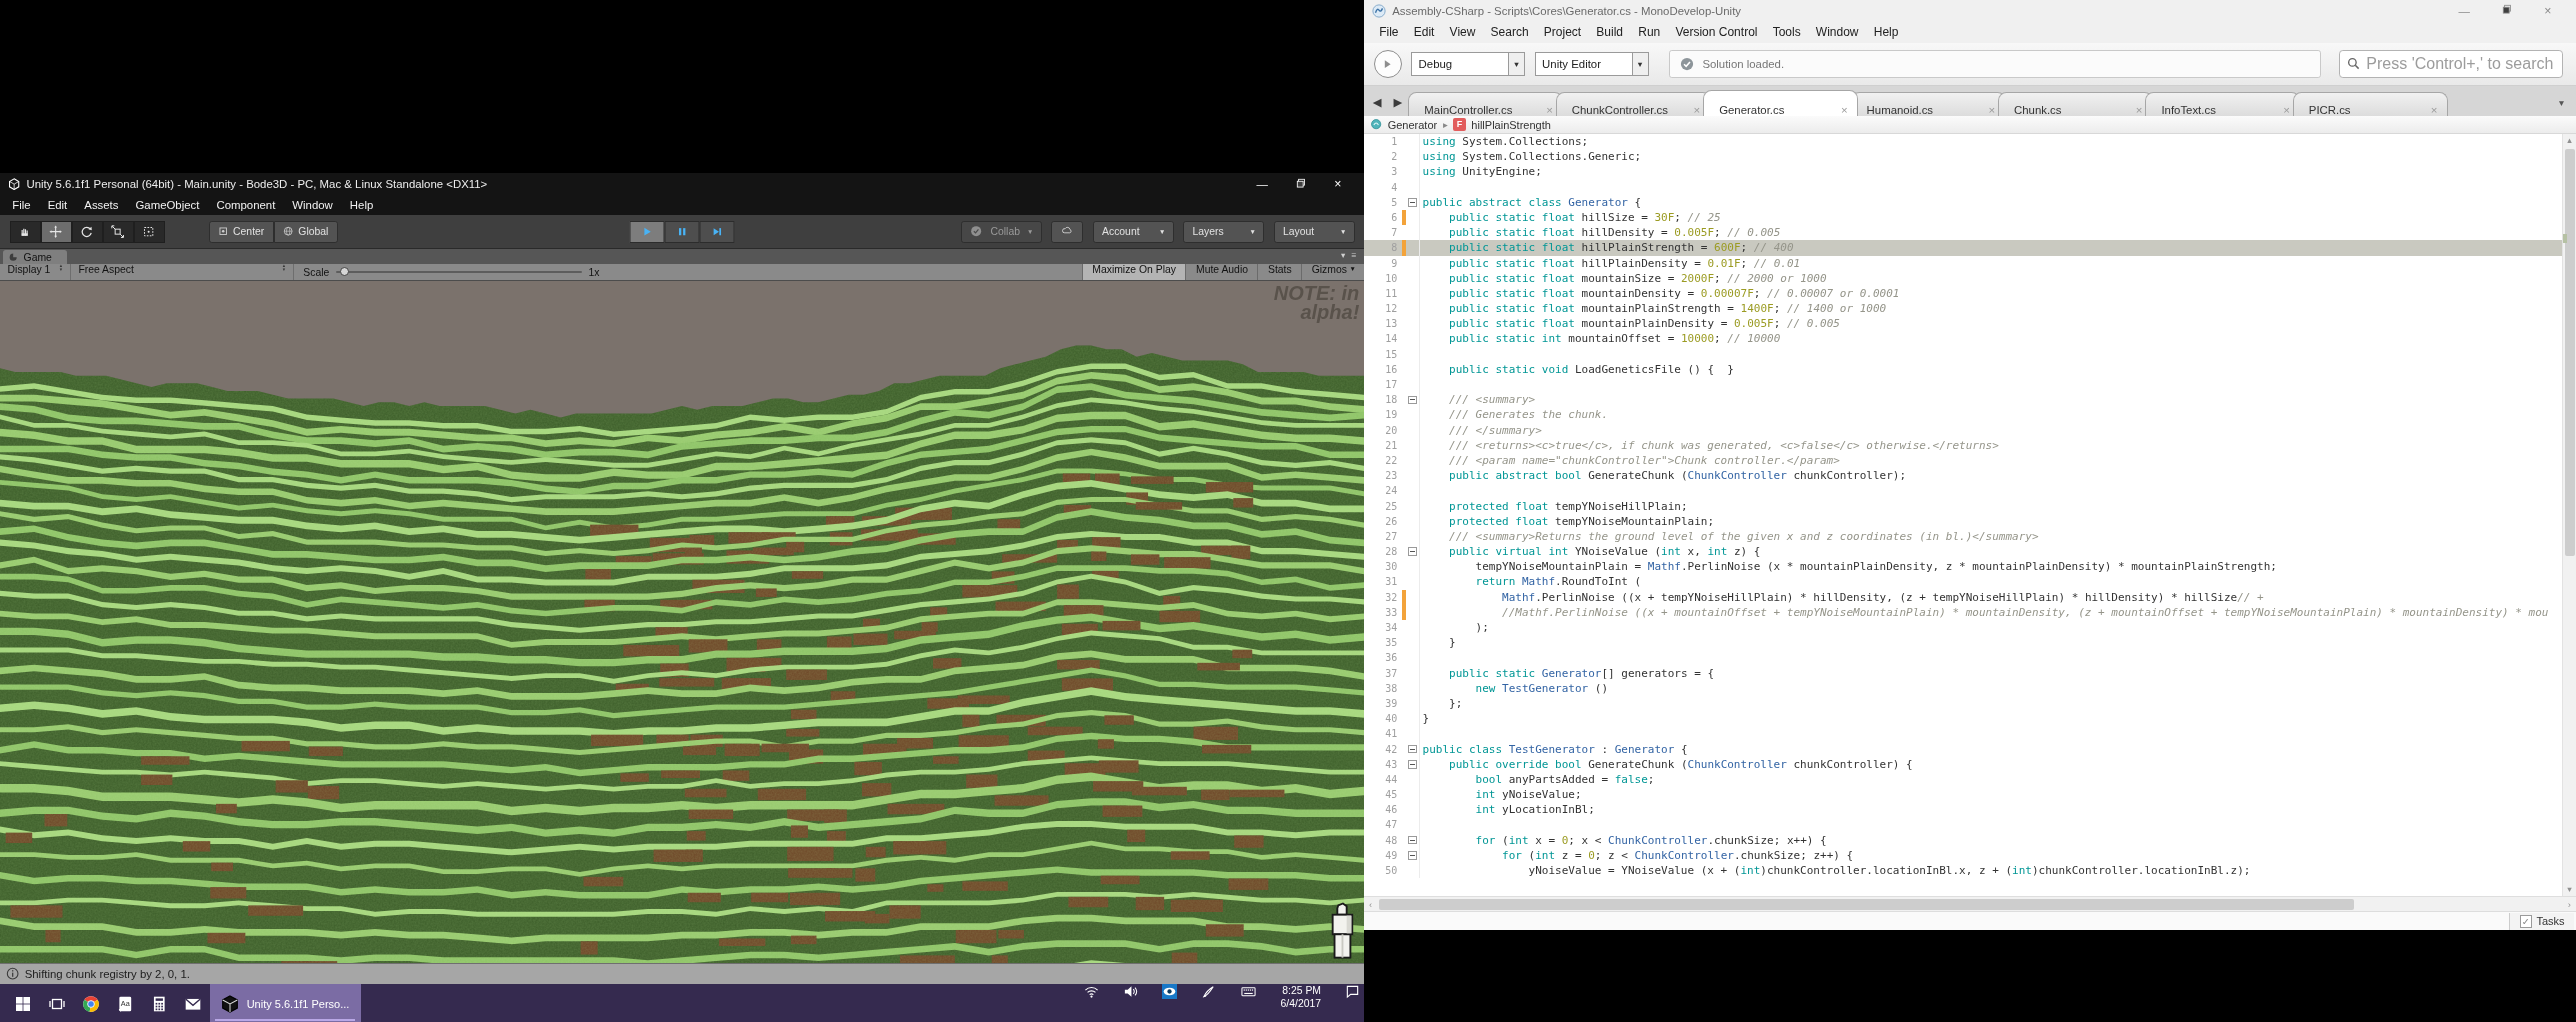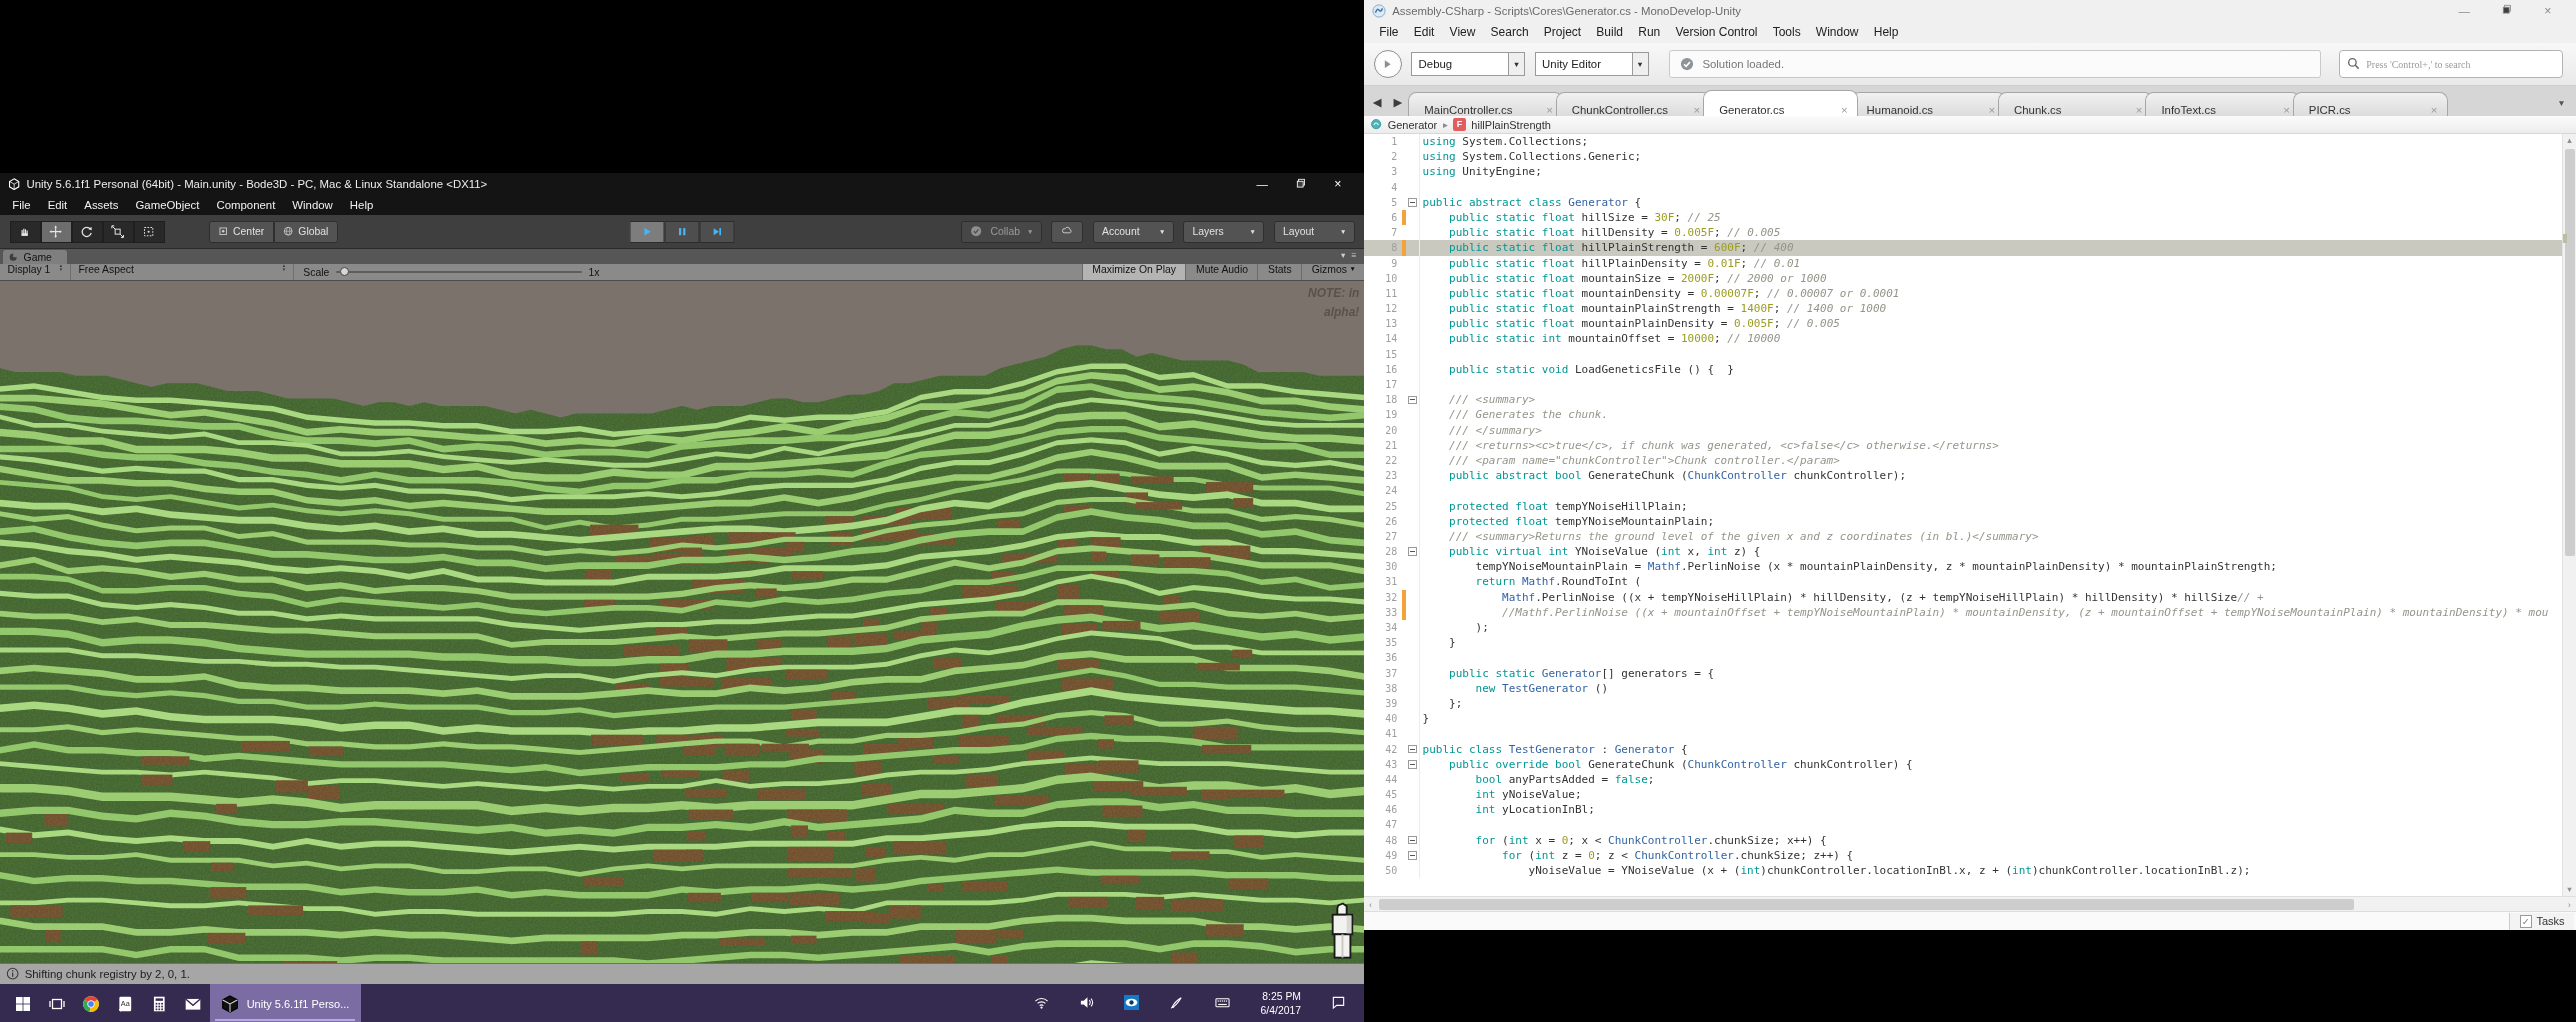--- a/index.html
+++ b/index.html
@@ -34,48 +34,48 @@
   .u-sel{height:100%;display:flex;align-items:flex-start;gap:9.5px;padding:0 7.6px;border-right:0.9px solid #6e6e6e}
   .ud-arrows{font-size:4.7px;line-height:3.8px;color:#333;display:inline-block;text-align:center}
   .scale-area{display:flex;align-items:center;gap:6.6px;padding:0 9.5px}
   .slider-track{width:246px;height:2.8px;background:#5d5d5d;border-radius:1.9px;position:relative}
   .slider-thumb{position:absolute;left:3.8px;top:-3.8px;width:9.5px;height:9.5px;border-radius:50%;background:#d6d6d6;border:0.9px solid #444}
   .view-btns{margin-left:auto;display:flex;height:100%}
   .view-btn{display:flex;align-items:flex-start;gap:3.8px;padding:0 9.5px;border-left:0.9px solid #6b6b6b;height:100%}
   .view-btn.lit{background:#b4b4b4}
   .u-game{position:absolute;left:0;top:108px;width:1364px;height:682px;background:#7b726c;overflow:hidden}
   .u-game svg.terr{position:absolute;left:0;top:0}
-  .note-overlay{position:absolute;top:2.8px;right:4.7px;text-align:right;color:#59524b;font-weight:bold;font-style:italic;font-size:12px;line-height:19px}
+  .note-overlay{position:absolute;top:2.8px;right:4.7px;text-align:right;color:#59524b;font-weight:bold;font-style:italic;font-size:20px;line-height:19px}
   .humanoid{position:absolute;right:7.6px;bottom:1.9px}
   .u-status{position:absolute;left:0;bottom:0;width:100%;height:21px;background:#a6a6a6;border-top:0.9px solid #6f6f6f;color:#1d1d1d;font-size:11.4px;display:flex;align-items:center;gap:5.7px;padding:0 5.7px}
 
   
   .taskbar{position:absolute;background:#352a4f;display:flex;align-items:center;color:#fff}
   #left-taskbar{left:0;top:984px;width:1364px;height:39px;padding-left:5.7px}
   .tb-item{height:100%;display:flex;align-items:center;justify-content:center;min-width:34px;padding:0 5.7px}
   .tb-item.app{gap:7.6px;font-size:11px;padding:0 11.4px;position:relative}
   .tb-item.app.active{background:#7b6ca4}
   .tb-item.app .ul{position:absolute;left:5.7px;right:5.7px;bottom:1.9px;height:1.9px;background:#b9a8e6}
-  .tb-tray{margin-left:auto;display:flex;align-items:center;gap:30px;padding-right:18px;height:100%}
+  .tb-tray{margin-left:auto;display:flex;gap:24px;padding-right:4px;height:100%}
   .tb-clock{font-size:10.4px;line-height:13.3px;text-align:right}
 
   
   #right-monitor{position:absolute;left:1364px;top:0;width:1212px;height:1023px;background:#000}
   #md-window{position:absolute;left:0;top:0;width:1212px;height:930px;background:#fff}
   .md-title{height:21px;background:#f0f0f0;display:flex;align-items:center;gap:6.6px;padding:0 7.6px;font-size:11.4px;color:#6a6a6a}
   .md-title .wc{margin-left:auto;display:flex;gap:32px;padding-right:17px;color:#8a8a8a;font-size:12.3px;align-items:center}
   .md-menu{height:22px;background:#f0f0f0;display:flex;align-items:center;font-size:12px;color:#222;padding:0 7.6px}
   .md-menu span{padding:0 7.6px}
   .md-toolbar{height:43px;background:linear-gradient(#f8f8f8,#e9e9e9);border-bottom:0.9px solid #cfcfcf;display:flex;align-items:center;padding:0 9.5px;gap:9.5px}
   .run-btn{width:28px;height:28px;border:1.9px solid #8e8e8e;border-radius:50%;display:flex;align-items:center;justify-content:center;background:#fdfdfd}
   .md-dd{width:114px;height:24px;background:#fff;border:0.9px solid #9a9a9a;display:flex;align-items:center;font-size:11.4px;color:#222;padding-left:6.6px}
   .md-dd .caret{margin-left:auto;width:16px;height:100%;border-left:0.9px solid #9a9a9a;display:flex;align-items:center;justify-content:center;font-size:7.6px;color:#333;background:#efefef}
   .status-pill{width:652px;height:27.5px;background:#fbfbfb;border:0.9px solid #c9c9c9;border-radius:2.8px;display:flex;align-items:center;gap:8.5px;padding:0 9.5px;color:#777;font-size:11.4px;margin-left:11.4px}
   .md-search{margin-left:auto;width:224px;height:27.5px;border:0.9px solid #b3b3b3;border-radius:3.8px;background:#fff;display:flex;align-items:center;padding:0 7.6px;gap:5.7px;margin-right:3.8px}
-  .md-search input{border:0;outline:0;flex:1;font-size:10px;color:#444;font-family:Liberation Serif, serif;background:transparent}
+  .md-search input{border:0;outline:0;flex:1;font-size:16px;color:#444;font-family:Liberation Sans, sans-serif;background:transparent}
   .md-search input::placeholder{color:#9c9c9c}
   .md-tabbar{height:30px;background:#d6d6d6;display:flex;align-items:flex-end;padding:0 2.8px;position:relative}
   .nav-btn{width:19px;height:21px;margin:0 0.9px 3.8px;display:flex;align-items:center;justify-content:center;color:#3c3c3c;font-size:11.4px}
   .mtab{height:24px;width:155px;display:flex;align-items:flex-end;padding:0 9.5px 0 15px;font-size:11.4px;color:#333;background:linear-gradient(#f1f1f1,#dcdcdc);border:0.9px solid #a6a6a6;border-bottom:none;border-radius:8.5px 8.5px 0 0;margin-right:-7.6px;position:relative}
   .mtab .x{margin-left:auto;color:#9a9a9a;font-size:11.4px}
   .mtab.active{background:#fff;height:26.5px;z-index:5}
   .tab-caret{margin-left:auto;margin-bottom:8.5px;margin-right:7.6px;color:#555;font-size:8.5px;z-index:6}
   .md-crumb{height:18px;background:linear-gradient(#fbfbfb,#ececec);border-bottom:0.9px solid #d8d8d8;display:flex;align-items:center;font-size:11px;color:#333;padding:0 5.7px;gap:5.7px}
   .crumb-sep{color:#888;font-size:9.5px}
   .field-badge{width:12.3px;height:12.3px;background:#e25d5d;border-radius:1.9px;color:#fff;font-size:9px;font-weight:bold;display:flex;align-items:center;justify-content:center}

